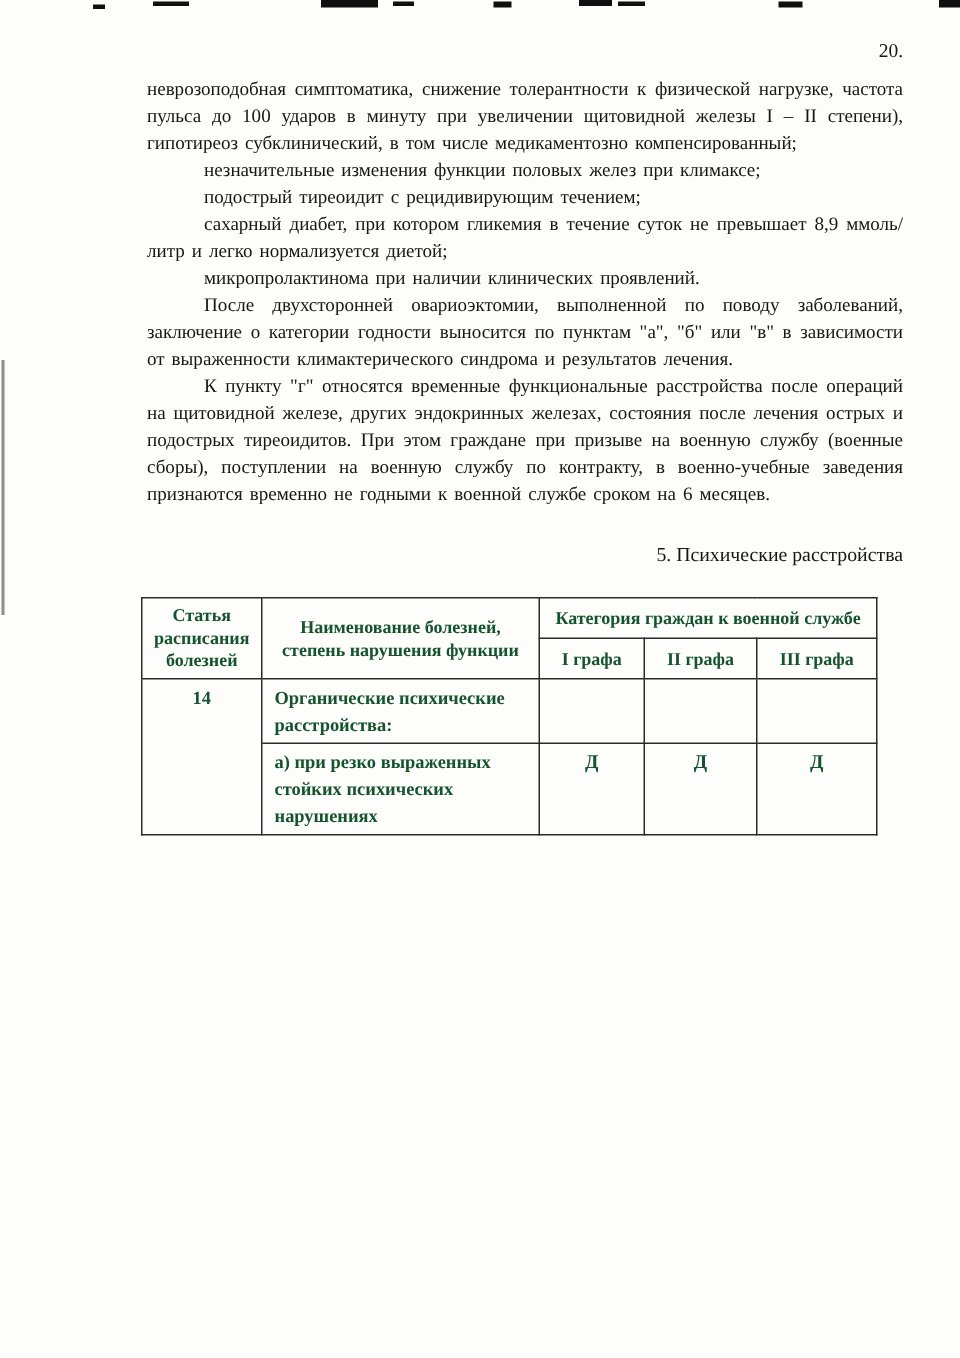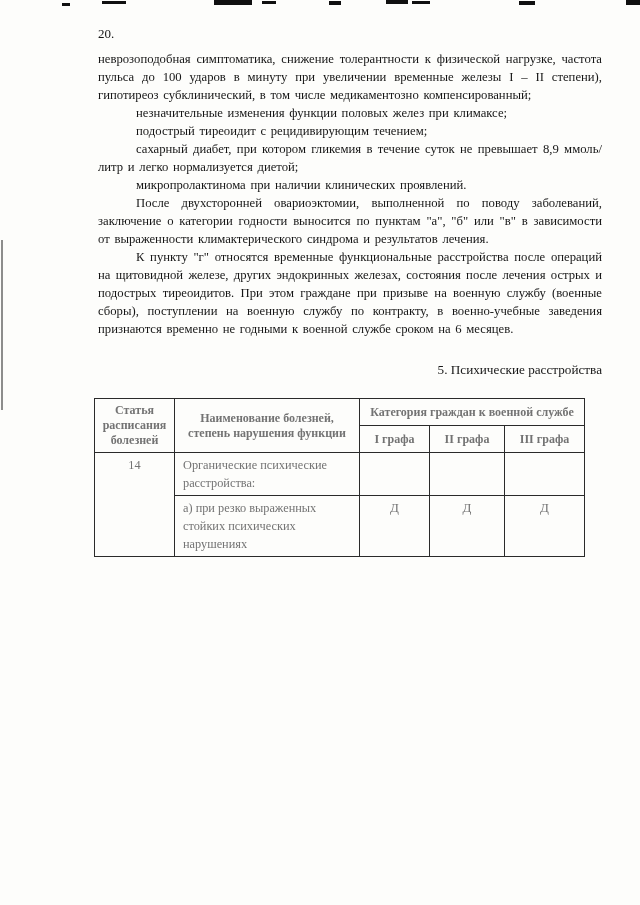--- a/index.html
+++ b/index.html
@@ -8,21 +8,21 @@
   .page {
     position:relative;
     width:640px; height:905px;
     background:#fdfdfb;
     color:#161616;
     overflow:hidden;
   }
   .scan-artifact { position:absolute; background:#101010; }
   .edge-line { position:absolute; left:1px; top:240px; width:2px; height:170px; background:rgba(50,50,50,.55); }
   .content { padding:26px 38px 0 98px; }
-  .page-number { text-align:left; font-size:13px; line-height:16px; margin-bottom:8px; }
+  .page-number { text-align:right; font-size:13px; line-height:16px; margin-bottom:8px; }
   .para {
     font-size:12.7px;
     line-height:18px;
     text-align:justify;
     text-indent:38px;
     word-spacing:1.5px;
   }
   .para.no-indent { text-indent:0; }
   .section-heading {
     font-size:13.2px;
@@ -30,23 +30,23 @@
     text-align:right;
     margin:24px 0 20px 0;
   }
   table.schedule {
     border-collapse:collapse;
     table-layout:fixed;
     width:490px;
     margin-top:14px;
     margin-left:-4px;
     font-size:12.3px;
-    color:#737373;
+    color:#14532d;
   }
-  table.schedule th, table.schedule td { border:1px solid #2a2a2a; }
+  table.schedule th, table.schedule td { border:1px solid #2a2a2a;font-weight:bold; }
   table.schedule th {
     font-weight:bold;
     text-align:center;
     vertical-align:middle;
     line-height:15px;
     padding:4px 3px;
     font-size:12px;
   }
   table.schedule td {
     padding:3px 8px;
@@ -74,21 +74,21 @@
   <div class="scan-artifact" style="left:386px;top:0;width:22px;height:4px;"></div>
   <div class="scan-artifact" style="left:412px;top:1px;width:18px;height:3px;"></div>
   <div class="scan-artifact" style="left:519px;top:1px;width:16px;height:4px;"></div>
   <div class="scan-artifact" style="left:626px;top:0;width:14px;height:5px;"></div>
   <div class="edge-line"></div>
 
   <div class="content">
 
     <div class="page-number">20.</div>
 
-    <p class="para no-indent">неврозоподобная симптоматика, снижение толерантности к физической нагрузке, частота пульса до 100 ударов в минуту при увеличении временные железы I – II степени), гипотиреоз субклинический, в том числе медикаментозно компенсированный;</p>
+    <p class="para no-indent">неврозоподобная симптоматика, снижение толерантности к физической нагрузке, частота пульса до 100 ударов в минуту при увеличении щитовидной железы I – II степени), гипотиреоз субклинический, в том числе медикаментозно компенсированный;</p>
     <p class="para">незначительные изменения функции половых желез при климаксе;</p>
     <p class="para">подострый тиреоидит с рецидивирующим течением;</p>
     <p class="para">сахарный диабет, при котором гликемия в течение суток не превышает 8,9 ммоль/литр и легко нормализуется диетой;</p>
     <p class="para">микропролактинома при наличии клинических проявлений.</p>
     <p class="para">После двухсторонней овариоэктомии, выполненной по поводу заболеваний, заключение о категории годности выносится по пунктам "а", "б" или "в" в зависимости от выраженности климактерического синдрома и результатов лечения.</p>
     <p class="para">К пункту "г" относятся временные функциональные расстройства после операций на щитовидной железе, других эндокринных железах, состояния после лечения острых и подострых тиреоидитов. При этом граждане при призыве на военную службу (военные сборы), поступлении на военную службу по контракту, в военно-учебные заведения признаются временно не годными к военной службе сроком на 6 месяцев.</p>
 
     <div class="section-heading">5. Психические расстройства</div>
 
 

